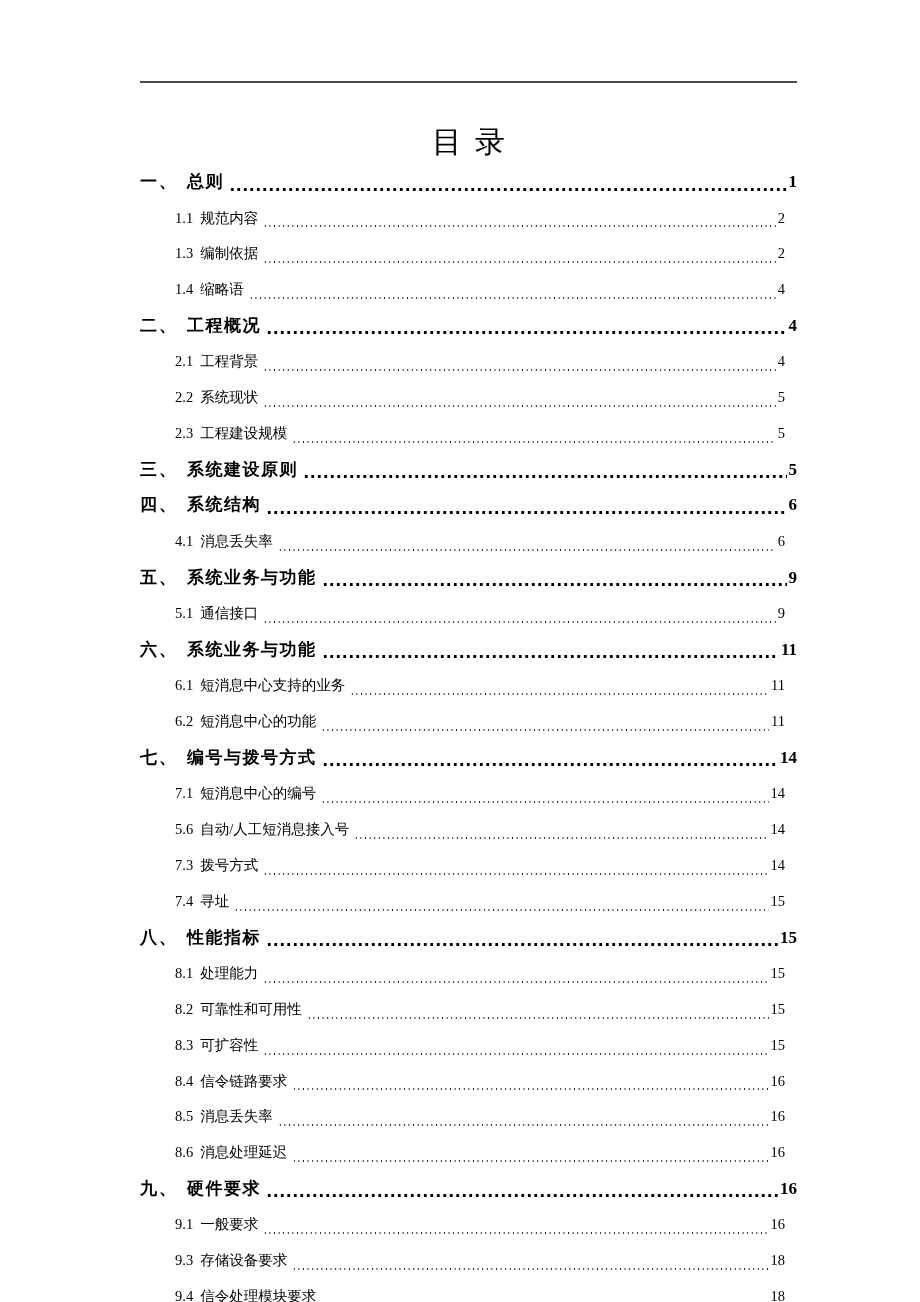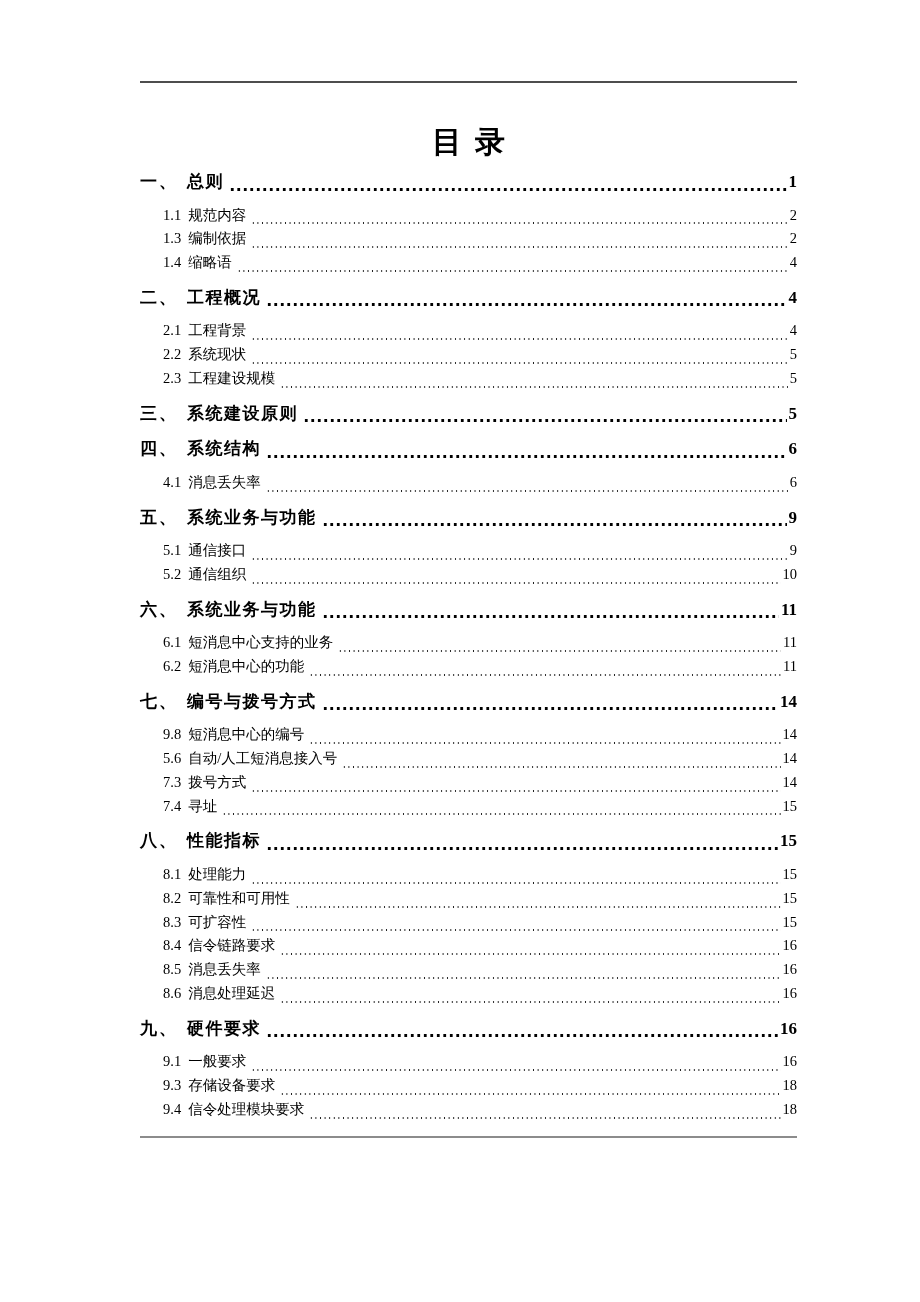--- a/index.html
+++ b/index.html
@@ -28,40 +28,40 @@
   }
   .rule-bottom {
     margin-top: 14px;
     border-top: 2px solid #8c8c8c;
   }
   .doc-title {
     margin: 42px 0 6px 0;
     text-align: center;
     font-size: 30px;
     line-height: 34px;
-    font-weight: bold;
+    font-weight: normal;
     letter-spacing: 13px;
     padding-left: 13px; 
   }
   .toc-row {
     display: flex;
     align-items: baseline;
     white-space: nowrap;
   }
   .toc-row.lvl1 {
     font-size: 17px;
     font-weight: bold;
     line-height: 24.5px;
     margin: 11px 0 9px 0;
   }
   .toc-row.lvl2 {
     font-size: 14.5px;
     font-weight: normal;
     line-height: 23.8px;
-    margin: 0;
+    margin: 12px;
     padding-left: 23px;
   }
   .toc-num { flex: 0 0 auto; }
   .lvl1 .toc-num { margin-right: 9px; letter-spacing: 2px; }
   .lvl2 .toc-num { margin-right: 7px; }
   .toc-text { flex: 0 0 auto; font-family: Liberation Serif, serif; }
   .lvl1 .toc-text { letter-spacing: 1.5px; }
   .leader {
     flex: 1 1 auto;
     align-self: flex-end;
@@ -162,26 +162,20 @@
         <span class="toc-text">系统业务与功能</span>
         <span class="leader"></span>
         <span class="toc-page">9</span>
       </div>
       <div class="toc-row lvl2">
         <span class="toc-num">5.1</span>
         <span class="toc-text">通信接口</span>
         <span class="leader"></span>
         <span class="toc-page">9</span>
       </div>
-      <div class="toc-row lvl2">
-        <span class="toc-num">5.2</span>
-        <span class="toc-text">通信组织</span>
-        <span class="leader"></span>
-        <span class="toc-page">10</span>
-      </div>
       <div class="toc-row lvl1">
         <span class="toc-num">六、</span>
         <span class="toc-text">系统业务与功能</span>
         <span class="leader"></span>
         <span class="toc-page">11</span>
       </div>
       <div class="toc-row lvl2">
         <span class="toc-num">6.1</span>
         <span class="toc-text">短消息中心支持的业务</span>
         <span class="leader"></span>
@@ -193,21 +187,21 @@
         <span class="leader"></span>
         <span class="toc-page">11</span>
       </div>
       <div class="toc-row lvl1">
         <span class="toc-num">七、</span>
         <span class="toc-text">编号与拨号方式</span>
         <span class="leader"></span>
         <span class="toc-page">14</span>
       </div>
       <div class="toc-row lvl2">
-        <span class="toc-num">9.8</span>
+        <span class="toc-num">7.1</span>
         <span class="toc-text">短消息中心的编号</span>
         <span class="leader"></span>
         <span class="toc-page">14</span>
       </div>
       <div class="toc-row lvl2">
         <span class="toc-num">5.6</span>
         <span class="toc-text">自动/人工短消息接入号</span>
         <span class="leader"></span>
         <span class="toc-page">14</span>
       </div>

